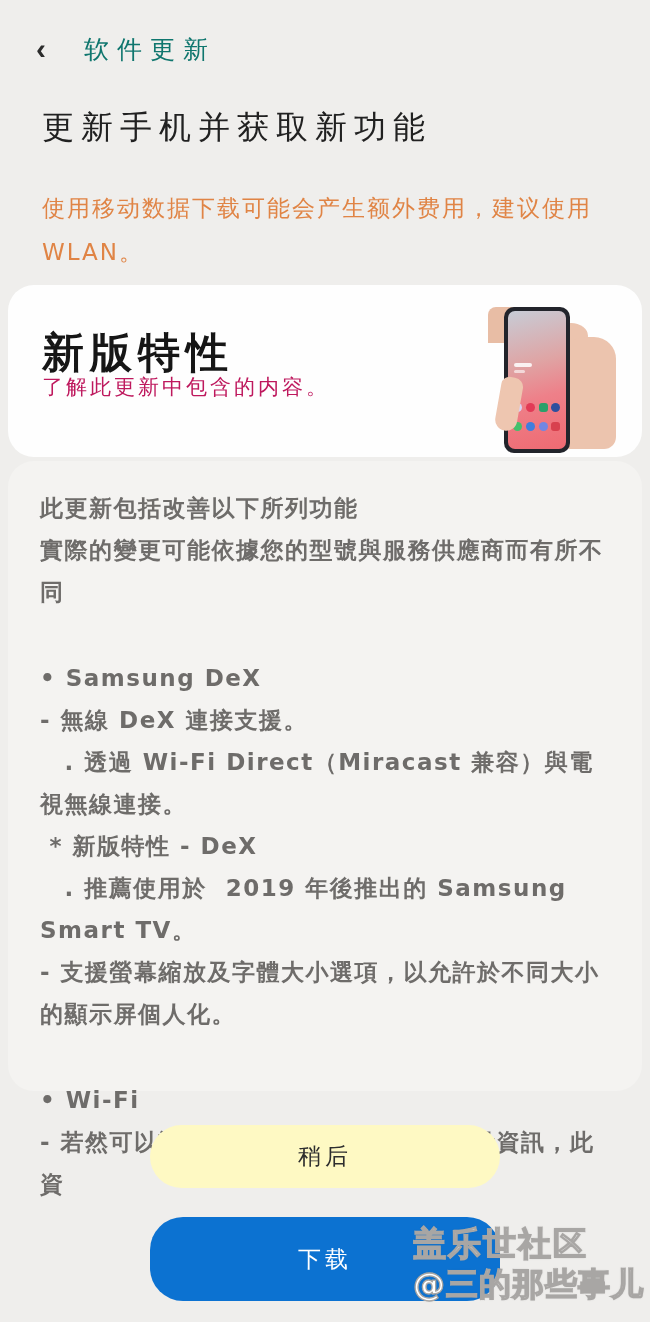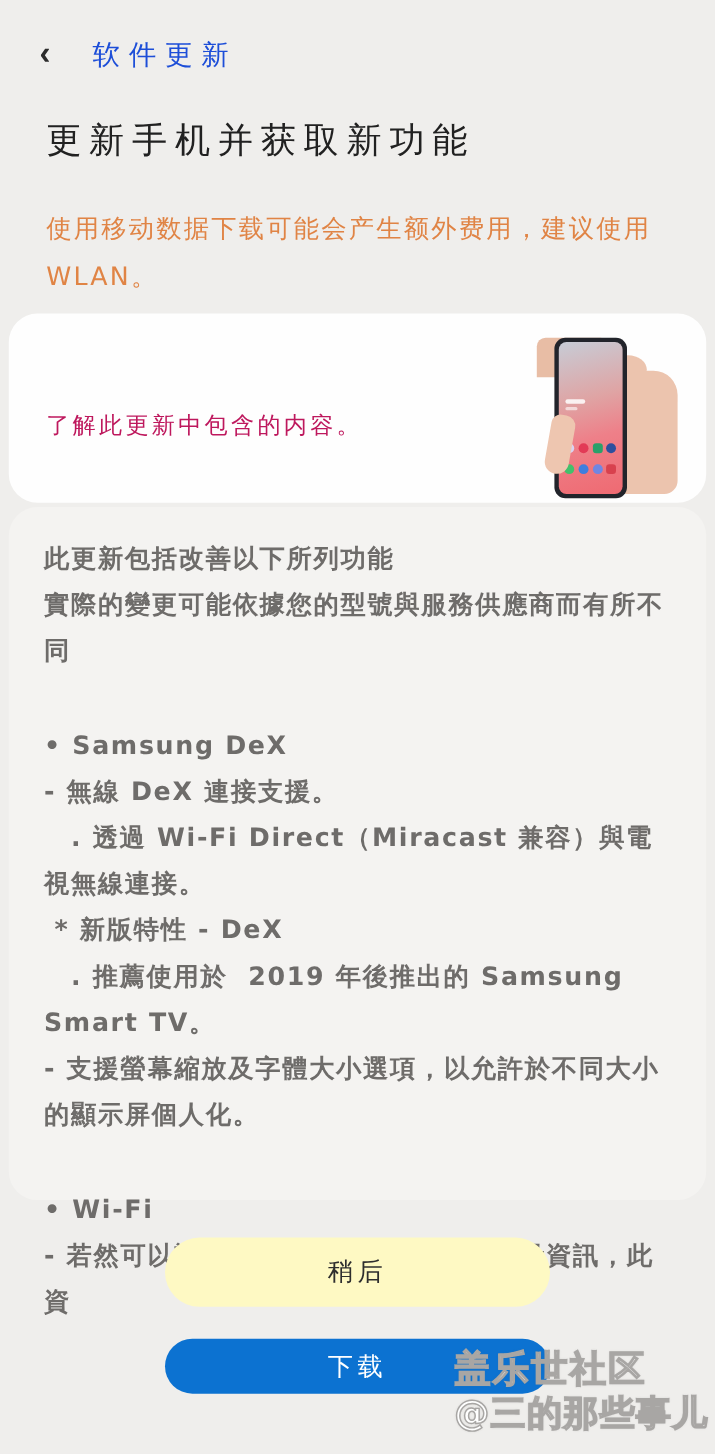--- a/index.html
+++ b/index.html
@@ -8,21 +8,21 @@
     background:#efeeec;
     font-family:"DejaVu Sans","Liberation Sans",sans-serif;
     overflow:hidden;position:relative;
   }
   .screen{position:absolute;inset:0;width:650px;height:1322px;}
 
   
   .appbar{position:absolute;left:0;top:24px;width:650px;height:50px;display:flex;align-items:center;}
   .back-btn{width:54px;height:44px;margin-left:14px;display:flex;align-items:center;justify-content:center;
     font-size:30px;color:#2c2c2c;cursor:pointer;background:none;border:none;font-weight:bold;}
-  .appbar-title{font-size:25px;color:#1d4ed8;letter-spacing:8px;font-weight:500;margin-left:16px;}
+  .appbar-title{font-size:25px;color:#0f766e;letter-spacing:8px;font-weight:500;margin-left:16px;}
 
   
   .page-title{position:absolute;left:42px;top:106px;font-size:32px;color:#212121;
     letter-spacing:7px;font-weight:500;}
 
   
   .warning{position:absolute;left:42px;top:186px;width:566px;
     font-size:23px;line-height:44px;color:#e08445;letter-spacing:2px;}
 
   
@@ -56,21 +56,21 @@
   .body-card{top:461px;height:630px;background:#f4f3f1;padding:26px 32px;}
   .body-card p{margin:0;font-size:23px;line-height:42px;color:#6e6c6a;
     letter-spacing:1.5px;white-space:pre-wrap;font-weight:bold;}
   .body-card p.sec{margin-top:44px;}
 
   
   .btn{position:absolute;left:150px;width:350px;border:none;cursor:pointer;
     display:flex;align-items:center;justify-content:center;
     font-family:inherit;font-size:23px;letter-spacing:4px;}
   .btn-later{top:1125px;height:63px;border-radius:32px;background:#fef9c3;color:#2e2e2e;}
-  .btn-download{top:1217px;height:50px;border-radius:33px;background:#0c72d1;color:#ffffff;font-weight:500;}
+  .btn-download{top:1217px;height:84px;border-radius:33px;background:#0c72d1;color:#ffffff;font-weight:500;}
 
   
   .watermark{position:absolute;right:6px;top:1224px;text-align:left;z-index:5;
     font-weight:bold;color:#ffffff;line-height:40px;
     -webkit-text-stroke:1.3px #a8a6a4;
     text-shadow:0 0 2px rgba(120,120,120,.45);}
   .wm1{font-size:33px;letter-spacing:2px;}
   .wm2{font-size:32px;letter-spacing:1px;}
 </style>
 </head>
@@ -81,20 +81,21 @@
   <div class="appbar">
     <button class="back-btn">‹</button>
     <span class="appbar-title">软件更新</span>
   </div>
 
   <div class="page-title">更新手机并获取新功能</div>
 
   <div class="warning">使用移动数据下载可能会产生额外费用，建议使用 WLAN。</div>
 
   <div class="card feature-card">
+    <div class="feature-title">新版特性</div>
     <div class="feature-sub">了解此更新中包含的内容。</div>
 
     <div class="hand">
       <div class="skin fingertip"></div>
       <div class="skin palm"></div>
       <div class="wrist"></div>
       <div class="phone">
         <div class="phone-screen">
           <div class="widget-line"></div>
           <div class="widget-line2"></div>

